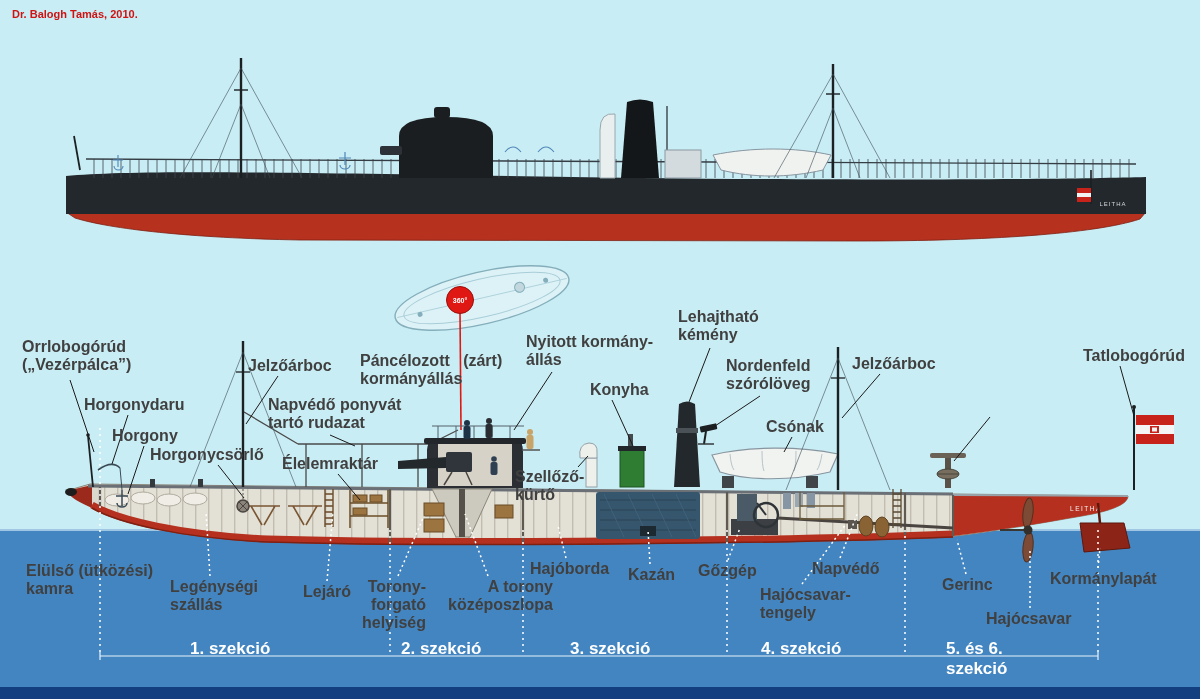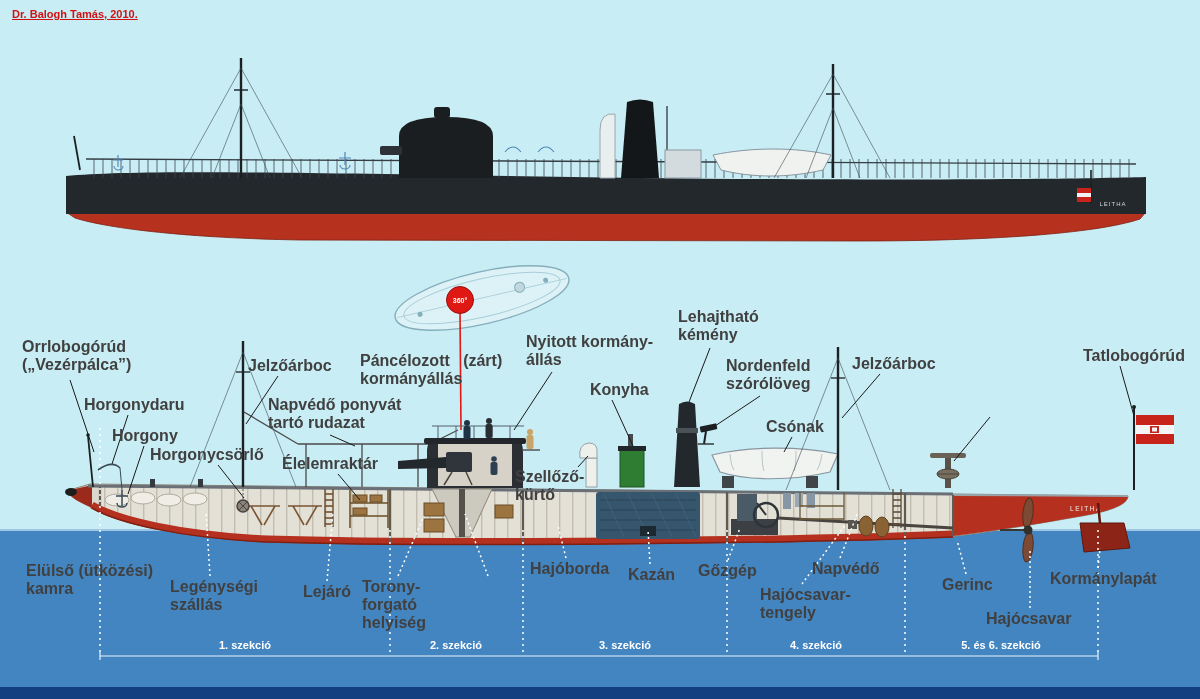--- a/index.html
+++ b/index.html
@@ -1,24 +1,24 @@
 <!DOCTYPE html>
 <html><head>
 <meta charset="utf-8">
 <style>
   html,body{margin:0;padding:0;background:#777;}
   #stage{position:relative;width:1200px;height:699px;background:#c9edf4;overflow:hidden;
          font-family:"Liberation Sans",sans-serif;}
   #art{position:absolute;left:0;top:0;}
   .lbl{position:absolute;font-weight:700;font-size:16px;line-height:1.13;color:#404040;
        white-space:pre-line;}
-  .lbl.center{text-align:left;}
-  .credit{position:absolute;left:12px;top:8px;font-weight:700;font-size:11px;color:#cf1212;text-decoration:underline;}
-  .sec{position:absolute;top:639px;width:110px;text-align:center;color:#fff;
-       font-weight:700;font-size:11px;}
+  .lbl.center{text-align:right;}
+  .credit{position:absolute;left:12px;top:8px;font-weight:700;font-size:11px;color:#cf1212;}
+  .sec{position:absolute;top:639px;width:110px;text-align:left;color:#fff;
+       font-weight:700;font-size:17px;}
   .t360{font-size:7px;font-weight:700;fill:#ffffff;text-anchor:middle;
         font-family:"Liberation Sans",sans-serif;}
   .shipname{font-size:6.5px;fill:#f2f2f2;letter-spacing:1.5px;text-anchor:middle;
         font-family:"Liberation Sans",sans-serif;}
   .shipname2{font-size:6px;fill:#cfd6da;letter-spacing:1px;text-anchor:middle;
         font-family:"Liberation Sans",sans-serif;}
 </style>
 </head>
 <body>
 
@@ -371,20 +371,22 @@
 kürtő</div>
 
 <div class="lbl" style="left:26px;top:562px">Elülső (ütközési)
 kamra</div>
 <div class="lbl" style="left:170px;top:578px">Legénységi
 szállás</div>
 <div class="lbl" style="left:303px;top:583px">Lejáró</div>
 <div class="lbl center" style="left:362px;top:578px">Torony-
 forgató
 helyiség</div>
+<div class="lbl center" style="left:448px;top:578px">A torony
+középoszlopa</div>
 <div class="lbl" style="left:530px;top:560px">Hajóborda</div>
 <div class="lbl" style="left:628px;top:566px">Kazán</div>
 <div class="lbl" style="left:698px;top:562px">Gőzgép</div>
 <div class="lbl" style="left:760px;top:586px">Hajócsavar-
 tengely</div>
 <div class="lbl" style="left:812px;top:560px">Napvédő</div>
 <div class="lbl" style="left:942px;top:576px">Gerinc</div>
 <div class="lbl" style="left:986px;top:610px">Hajócsavar</div>
 <div class="lbl" style="left:1050px;top:570px">Kormánylapát</div>
 

